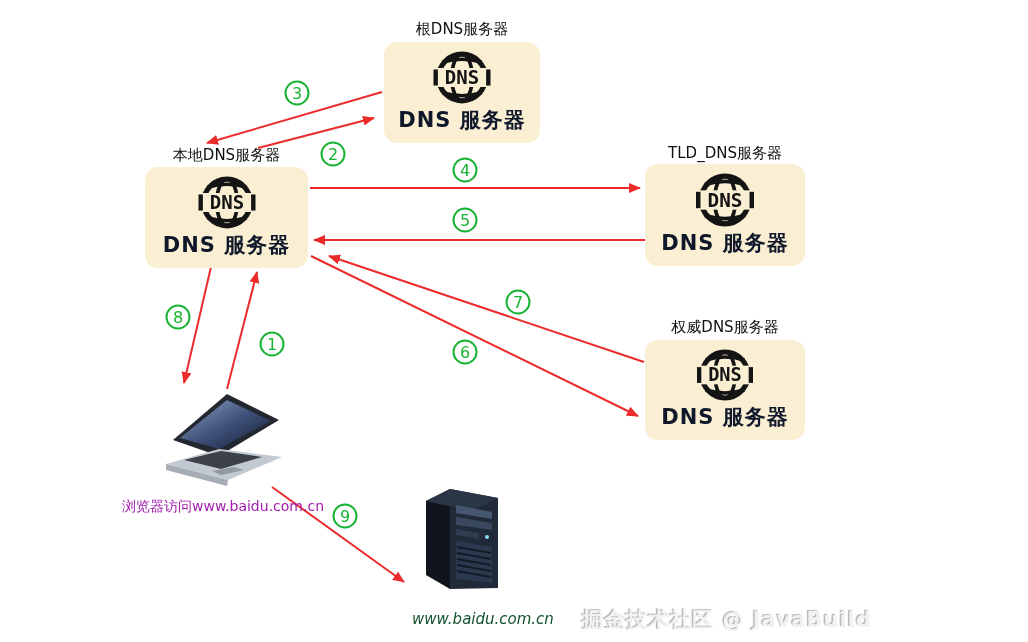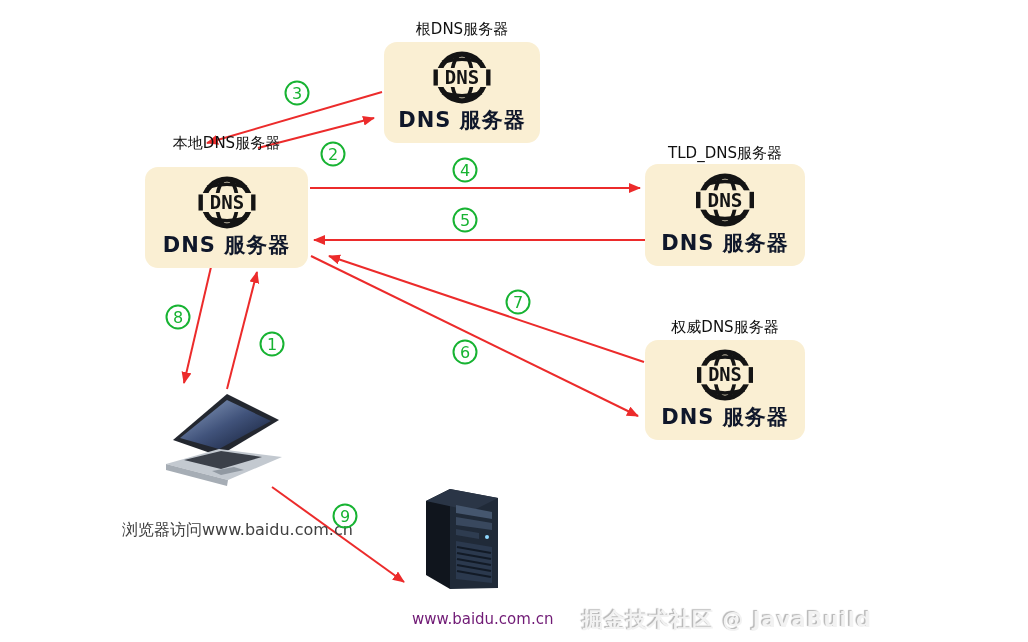--- a/index.html
+++ b/index.html
@@ -16,28 +16,28 @@
   .node-box .globe{width:80px;height:58px;display:block;}
   .box-caption{font-weight:bold;font-size:21px;letter-spacing:1px;color:#0f172a;white-space:nowrap;}
   .node-label{
     position:absolute;text-align:center;font-size:15px;color:#101010;white-space:nowrap;
   }
   #root-box {left:384px;top:42px; width:156px;height:101px;}
   #local-box{left:145px;top:167px;width:163px;height:101px;}
   #tld-box  {left:645px;top:164px;width:160px;height:102px;}
   #auth-box {left:645px;top:340px;width:160px;height:100px;}
   #root-label {left:384px;top:20px; width:156px;}
-  #local-label{left:145px;top:134px;width:163px;}
+  #local-label{left:145px;top:146px;width:163px;}
   #tld-label  {left:645px;top:144px;width:160px;}
   #auth-label {left:645px;top:318px;width:160px;}
   
   #laptop{position:absolute;left:164px;top:391px;width:120px;height:97px;}
   #server{position:absolute;left:419px;top:485px;width:88px;height:110px;}
-  #client-label{position:absolute;left:122px;top:520px;font-size:16px;color:#404040;white-space:nowrap;}
-  #server-label{position:absolute;left:412px;top:610px;font-size:15px;color:#701a75;white-space:nowrap;}
+  #client-label{position:absolute;left:122px;top:498px;font-size:14px;color:#a21caf;white-space:nowrap;}
+  #server-label{position:absolute;left:412px;top:610px;font-size:15px;color:#14532d;white-space:nowrap;font-style:italic;}
   
   #arrow-layer{position:absolute;left:0;top:0;width:1028px;height:642px;pointer-events:none;}
   #arrow-layer line{stroke:var(--arrow,#EC2B2B);stroke-width:2;}
   #arrow-layer marker path{fill:var(--arrow,#EC2B2B);}
   .badge{
     position:absolute;width:25px;height:25px;border:2px solid var(--badge,#17B332);
     border-radius:50%;box-sizing:border-box;color:var(--badge,#17B332);
     font-size:16px;line-height:21px;text-align:center;background:transparent;
     transform:translate(-50%,-50%);
   }

